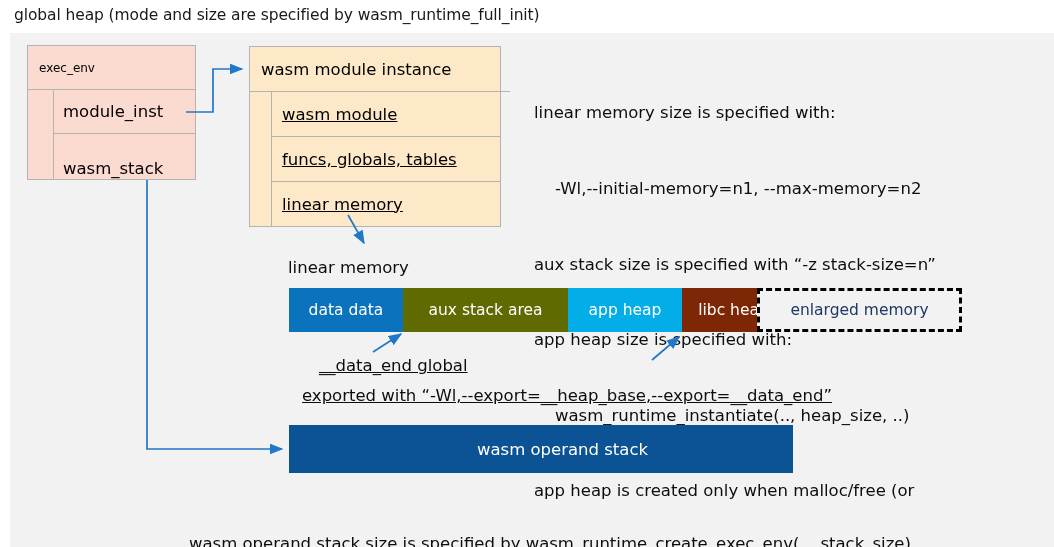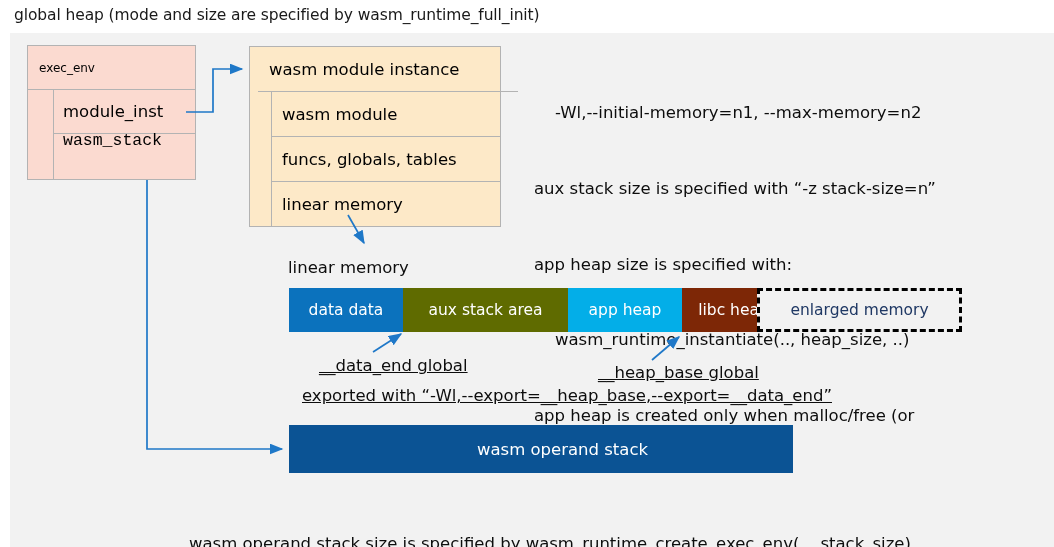--- a/index.html
+++ b/index.html
@@ -86,34 +86,34 @@
     left: 26px;
     width: 141px;
     height: 44px;
     box-sizing: border-box;
     display: flex;
     align-items: center;
     padding-left: 9px;
     font-size: 16.5px;
   }
   .exec-env-row.r1 { top: 44px; border-bottom: 1px solid #b3b3b3; }
-  .exec-env-row.r2 { top: 72px; height: 45px; font-family: Liberation Mono, monospace; }
+  .exec-env-row.r2 { top: 100px; height: 45px; }
 
   
   .mod-inst {
     left: 249px;
     top: 46px;
     width: 252px;
     height: 181px;
     background: #fde9c8;
     border: 1px solid #b3b3b3;
   }
   .mod-inst-title {
     position: absolute;
-    left: 8px; top: 0;
+    left: 0; top: 0;
     width: 260px;
     height: 45px;
     box-sizing: border-box;
     border-bottom: 1px solid #b3b3b3;
     display: flex;
     align-items: center;
     padding-left: 11px;
     font-size: 16.5px;
   }
   .mod-inst-indent {
@@ -128,20 +128,21 @@
   .mod-inst-row {
     position: absolute;
     left: 22px;
     width: 228px;
     height: 45px;
     box-sizing: border-box;
     display: flex;
     align-items: center;
     padding-left: 10px;
     font-size: 16.5px;
+    text-decoration: underline;
   }
   .mod-inst-row.m1 { top: 45px;  border-bottom: 1px solid #b3b3b3; }
   .mod-inst-row.m2 { top: 90px;  border-bottom: 1px solid #b3b3b3; }
   .mod-inst-row.m3 { top: 135px; height: 44px; }
 
   
   .notes {
     position: absolute;
     left: 534px;
     top: 50px;
@@ -252,40 +253,40 @@
 
   <div class="box mod-inst" style="background: rgb(253, 233, 200);">
     <div class="mod-inst-title">wasm module instance</div>
     <div class="mod-inst-indent"></div>
     <div class="mod-inst-row m1">wasm module</div>
     <div class="mod-inst-row m2">funcs, globals, tables</div>
     <div class="mod-inst-row m3">linear memory</div>
   </div>
 
   <div class="notes">
+    <div>linear memory size is specified with:</div>
     <div>    -Wl,--initial-memory=n1, --max-memory=n2</div>
     <div>aux stack size is specified with “-z stack-size=n”</div>
     <div>app heap size is specified with:</div>
     <div>    wasm_runtime_instantiate(.., heap_size, ..)</div>
     <div>app heap is created only when malloc/free (or</div>
     
   </div>
 
   <div class="lm-caption">linear memory</div>
 
   <div class="membar" id="membar" style="width: 701px;">
       <div class="seg" style="left: 0px; width: 114px; background: rgb(11, 114, 189); color: rgb(255, 255, 255);">data data</div>
       <div class="seg" style="left: 114px; width: 165px; background: rgb(95, 107, 0); color: rgb(255, 255, 255);">aux stack area</div>
       <div class="seg" style="left: 279px; width: 114px; background: rgb(3, 174, 232); color: rgb(255, 255, 255); text-align: right;">app heap</div>
       <div class="seg" style="left: 393px; width: 103px; background: rgb(125, 39, 6); color: rgb(255, 255, 255);">libc heap</div>
       <div class="seg enlarged" style="left: 468px; width: 205px; color: rgb(31, 56, 100);">enlarged memory</div>
     </div>
 
   <div class="ann ann-data-end">__data_end global</div>
-  <div class="ann ann-heap-base">__heap_base global</div>
   <div class="ann ann-exported">exported with “-Wl,--export=__heap_base,--export=__data_end”</div>
 
   <div class="box opstack" style="background: rgb(11, 83, 148); color: rgb(255, 255, 255);">wasm operand stack</div>
 
   <div class="bottom-notes">
     <div>wasm operand stack size is specified by wasm_runtime_create_exec_env(.., stack_size)</div>
     
   </div>
 
   <svg class="arrows" viewBox="0 0 1054 547">

